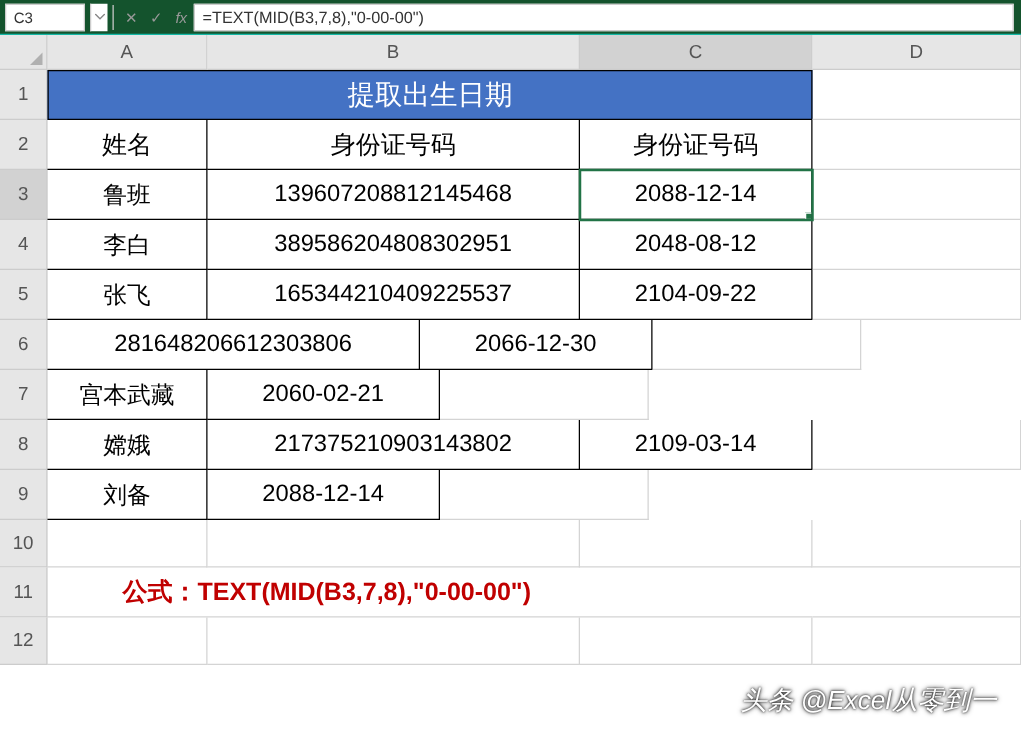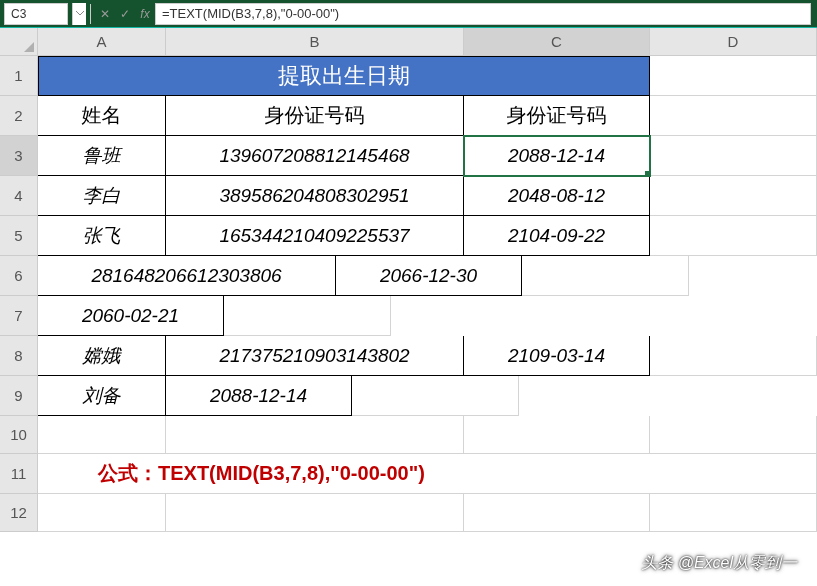--- a/index.html
+++ b/index.html
@@ -24,29 +24,29 @@
     .row { display: flex; }
     .row-h { width: 38px; background: #e6e6e6; border-right: 1px solid #ccc; border-bottom: 1px solid #ccc; display: flex; align-items: center; justify-content: center; font-size: 15px; color: #555; }
     .row-h.sel { background: #d2d2d2; }
     .cell { border-right: 1px solid #d4d4d4; border-bottom: 1px solid #d4d4d4; display: flex; align-items: center; justify-content: center; font-size: 19px; color: #000; padding: 0 4px; overflow: hidden; white-space: nowrap; }
     
     .wA { width: 128px; } .wB { width: 298px; } .wC { width: 186px; } .wD { width: 167px; }
     
     .title-row .cell-merged { width: 612px; background: #4472c4; color: #fff; font-size: 22px; border: 1px solid #000; border-top: 1px solid #000; }
     .hdr .cell { font-size: 20px; border: 1px solid #000; border-top: none; border-left: none; }
     .hdr .cell:first-of-type { border-left: 1px solid #000; }
-    .data .cell { border: 1px solid #000; border-top: none; border-left: none; font-size: 19px; font-style: italic; }
+    .data .cell { border: 1px solid #000; border-top: none; border-left: none; font-size: 19px; }
     .data .cell:first-of-type { border-left: 1px solid #000; }
     
     .active-cell { outline: 2px solid #217346; outline-offset: -1px; position: relative; }
     .active-cell::after { content: ''; position: absolute; right: -3px; bottom: -3px; width: 6px; height: 6px; background: #217346; border: 1px solid #fff; }
     
     .formula-text { color: #c00000; font-weight: bold; font-size: 20px; justify-content: flex-start; padding-left: 60px; }
     
-    .watermark { position: absolute; right: 20px; bottom: 12px; font-size: 16px; color: #fff; text-shadow: 0 0 4px rgba(0,0,0,0.8), 0 0 2px #000; font-style: italic; margin-top: 28px; }
+    .watermark { position: absolute; right: 20px; bottom: 12px; font-size: 21px; color: #fff; text-shadow: 0 0 4px rgba(0,0,0,0.8), 0 0 2px #000; font-style: italic; margin-top: 28px; }
     
     .rh { height: 40px; } .rh-sm { height: 38px; }
   </style>
 </head>
 <body>
 
 <div class="formula-bar">
   <div class="name-box">C3</div>
   <div class="name-box-arrow">
     <svg width="8" height="5">
@@ -103,20 +103,21 @@
       <div class="cell wD rh" style="border:none;border-right:1px solid #d4d4d4;border-bottom:1px solid #d4d4d4"></div>
     </div>
     <div class="row data rh">
       <div class="row-h rh">6</div>
       <div class="cell wB rh">281648206612303806</div>
       <div class="cell wC rh">2066-12-30</div>
       <div class="cell wD rh" style="border:none;border-right:1px solid #d4d4d4;border-bottom:1px solid #d4d4d4"></div>
     </div>
     <div class="row data rh">
       <div class="row-h rh">7</div>
+      <div class="cell wA rh">宫本武藏</div>
       <div class="cell wC rh">2060-02-21</div>
       <div class="cell wD rh" style="border:none;border-right:1px solid #d4d4d4;border-bottom:1px solid #d4d4d4"></div>
     </div>
     <div class="row data rh">
       <div class="row-h rh">8</div>
       <div class="cell wA rh">嫦娥</div>
       <div class="cell wB rh">217375210903143802</div>
       <div class="cell wC rh">2109-03-14</div>
       <div class="cell wD rh" style="border:none;border-right:1px solid #d4d4d4;border-bottom:1px solid #d4d4d4"></div>
     </div>

